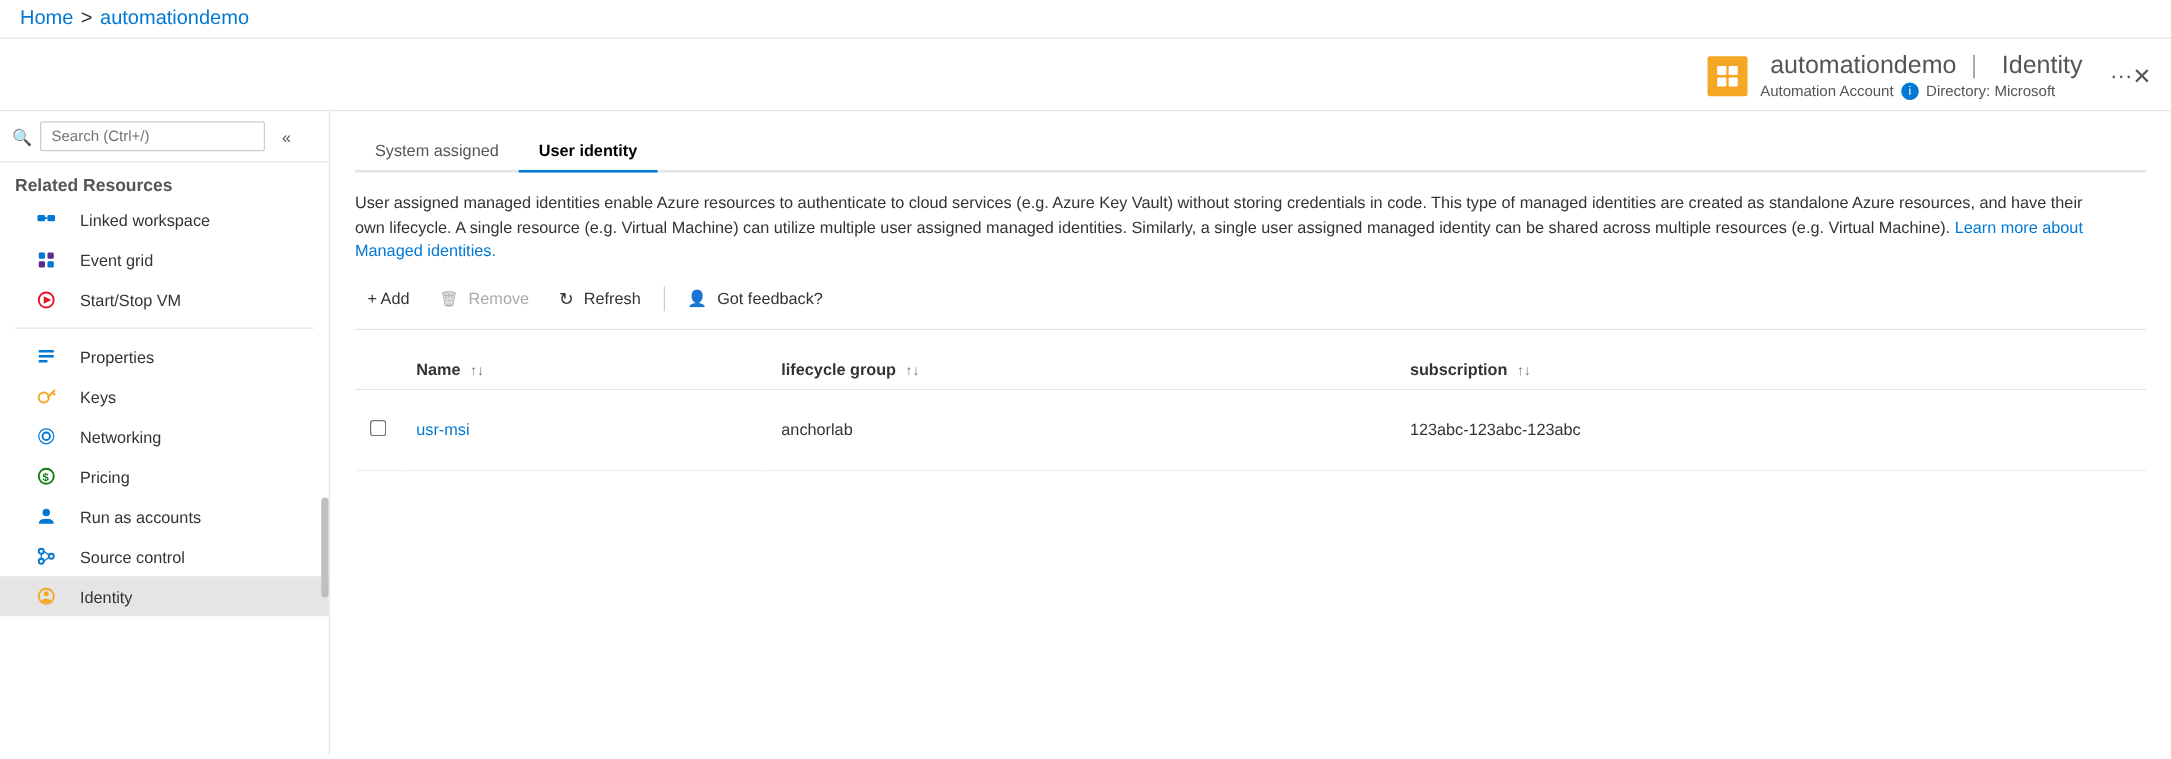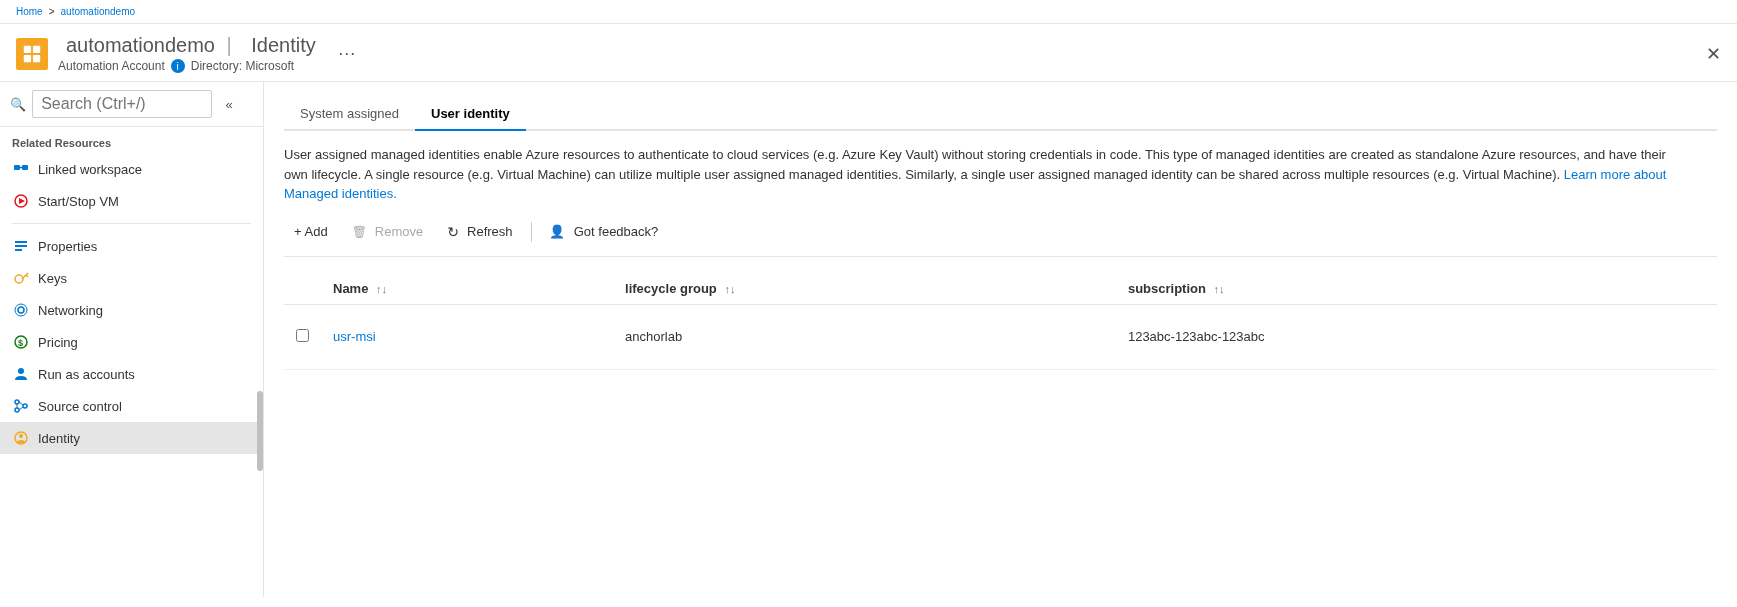--- a/index.html
+++ b/index.html
@@ -1,29 +1,29 @@
 <!DOCTYPE html>
 <html><head>
   <meta charset="utf-8">
   <style>
     * { box-sizing: border-box; margin: 0; padding: 0; }
     body { font-family: 'Segoe UI', Arial, sans-serif; font-size: 13px; color: #333; background: #fff; overflow: hidden; }
 
     
     .breadcrumb {
       display: flex; align-items: center; gap: 6px;
-      padding: 6px 16px; font-size: 10px; color: #0078d4;
+      padding: 6px 16px; font-size: 16px; color: #0078d4;
       border-bottom: 1px solid #e5e5e5;
     }
     .breadcrumb span { color: #333; }
     .breadcrumb a { color: #0078d4; text-decoration: none; }
 
     
     .header {
-      display: flex; align-items: center; justify-content: space-between;
+      display: flex; align-items: center; justify-content: flex-end;
       padding: 10px 16px 8px 16px;
       border-bottom: 1px solid #e5e5e5;
     }
     .header-left { display: flex; align-items: center; gap: 10px; }
     .header-icon {
       width: 32px; height: 32px;
       background: #f5a623;
       display: flex; align-items: center; justify-content: center;
       border-radius: 2px;
     }
@@ -53,33 +53,33 @@
       display: flex; flex-direction: column;
       overflow-y: auto; overflow-x: hidden;
       position: relative;
     }
     .sidebar-search {
       display: flex; align-items: center; gap: 6px;
       padding: 8px 10px; border-bottom: 1px solid #e5e5e5;
     }
     .sidebar-search input {
       border: 1px solid #ccc; border-radius: 2px;
-      padding: 4px 8px; font-size: 16px; width: 180px; outline: none;
+      padding: 4px 8px; font-size: 12px; width: 180px; outline: none;
     }
     .collapse-btn {
       width: 22px; height: 22px; display: flex; align-items: center; justify-content: center;
       cursor: pointer; color: #555;
     }
     .sidebar-section-title {
-      font-size: 11px; font-weight: 600; color: #555;
+      font-size: 14px; font-weight: 600; color: #555;
       padding: 10px 12px 4px 12px; text-transform: none; letter-spacing: 0;
     }
     .sidebar-item {
-      display: flex; align-items: center; gap: 8px;
-      padding: 7px 12px; cursor: pointer; font-size: 13px;
+      display: flex; align-items: center; gap: 18px;
+      padding: 7px 28px; cursor: pointer; font-size: 13px;
       color: #333;
     }
     .sidebar-item.active { background: #e5e5e5; font-weight: 500; }
     .sidebar-item .icon { width: 18px; height: 18px; display: flex; align-items: center; justify-content: center; flex-shrink: 0; }
     .divider { height: 1px; background: #e5e5e5; margin: 6px 12px; }
     .scrollbar-track {
       position: absolute; right: 0; top: 0; bottom: 0; width: 6px;
       background: transparent;
     }
     .scrollbar-thumb {
@@ -192,20 +192,31 @@
       <span class="icon">
         <svg width="16" height="16" viewBox="0 0 16 16">
             <rect x="1" y="4" width="6" height="5" rx="1" fill="#0078d4"></rect>
             <rect x="9" y="4" width="6" height="5" rx="1" fill="#0078d4"></rect>
             <line x1="7" y1="6.5" x2="9" y2="6.5" stroke="#0078d4" stroke-width="1.5"></line>
           </svg>
       </span>
       <span>Linked workspace</span>
     </div>
 
+    <div class="sidebar-item">
+      <span class="icon">
+        <svg width="16" height="16" viewBox="0 0 16 16">
+            <rect x="2" y="2" width="5" height="5" rx="1" fill="#0078d4"></rect>
+            <rect x="9" y="2" width="5" height="5" rx="1" fill="#5c2d91"></rect>
+            <rect x="2" y="9" width="5" height="5" rx="1" fill="#5c2d91"></rect>
+            <rect x="9" y="9" width="5" height="5" rx="1" fill="#0078d4"></rect>
+          </svg>
+      </span>
+      <span>Event grid</span>
+    </div>
 
     <div class="sidebar-item">
       <span class="icon">
         <svg width="16" height="16" viewBox="0 0 16 16">
             <circle cx="8" cy="8" r="6" fill="none" stroke="#e81123" stroke-width="1.5"></circle>
             <polygon points="6,5 12,8 6,11" fill="#e81123"></polygon>
           </svg>
       </span>
       <span>Start/Stop VM</span>
     </div>

